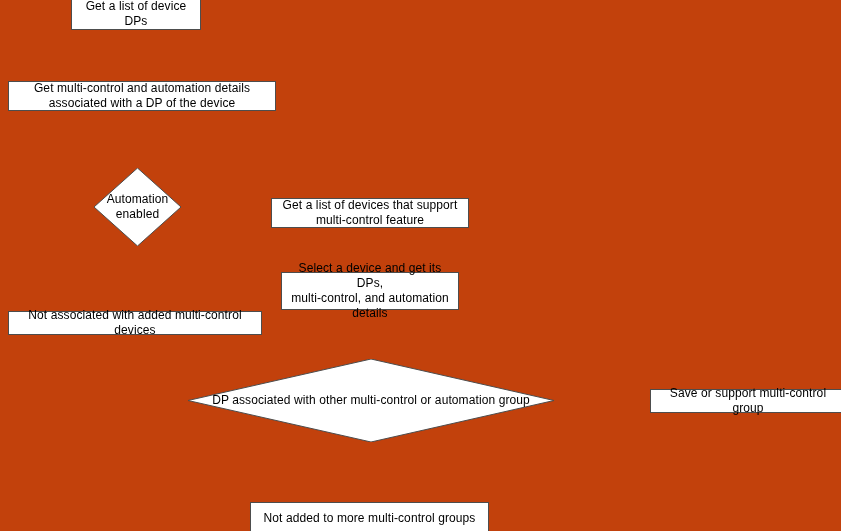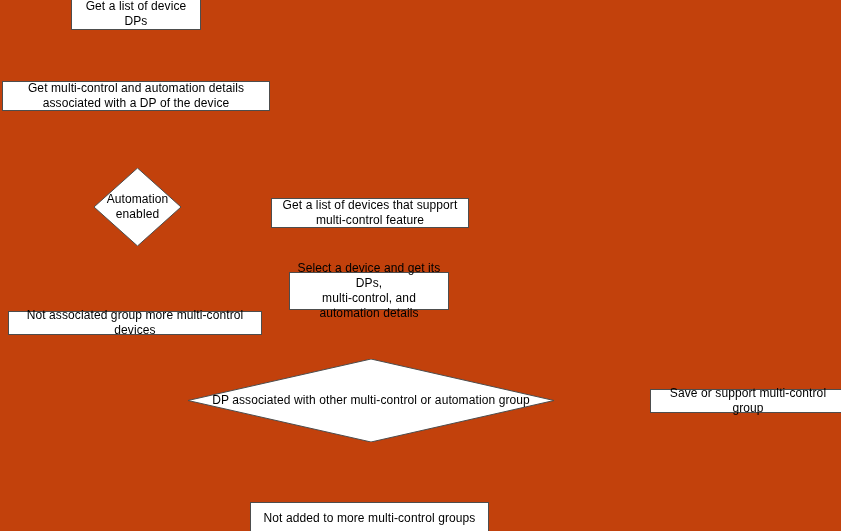--- a/index.html
+++ b/index.html
@@ -55,24 +55,24 @@
     width: 100%;
     height: 100%;
   }
   .diamond .dlabel {
     position: relative;
     z-index: 2;
     white-space: pre-line;
   }
   
   #node-get-device-dps      { left: 71px;  top: -2px;  width: 130px; height: 32px; }
-  #node-get-mc-automation    { left: 2px;   top: 81px;  width: 268px; height: 30px; }
+  #node-get-mc-automation    { left: 8px;   top: 81px;  width: 268px; height: 30px; }
   #diamond-automation        { left: 94px;  top: 168px; width: 87px;  height: 78px; }
   #node-get-devices-support  { left: 271px; top: 190px; width: 198px; height: 30px; margin-top: 8px; }
-  #node-select-device        { left: 289px; top: 272px; width: 160px; height: 38px; }
+  #node-select-device        { left: 281px; top: 272px; width: 178px; height: 38px; }
   #node-not-associated       { left: 8px;   top: 311px; width: 254px; height: 24px; }
   #diamond-dp-associated     { left: 188px; top: 359px; width: 366px; height: 83px; }
   #node-save-update          { left: 650px; top: 389px; width: 196px; height: 24px; }
   #node-not-added            { left: 250px; top: 502px; width: 239px; height: 32px; }
 </style>
 </head>
 <body>
 
 <div id="canvas">
 
@@ -99,21 +99,21 @@
     <span>Get a list of devices that support
 multi-control feature</span>
   </div>
 
   <div class="node" id="node-select-device">
     <span>Select a device and get its DPs,
 multi-control, and automation details</span>
   </div>
 
   <div class="node" id="node-not-associated">
-    <span>Not associated group more multi-control devices</span>
+    <span>Not associated with added multi-control devices</span>
   </div>
 
   <div class="diamond" id="diamond-dp-associated">
     <span class="shape">
       <svg viewBox="0 0 366 83" preserveAspectRatio="none">
         <polygon points="183,0 366,41.5 183,83 0,41.5" fill="#ffffff" stroke="#4d4d4d" stroke-width="1"></polygon>
       </svg>
     </span>
     <span class="dlabel">DP associated with other multi-control or automation group</span>
   </div>

